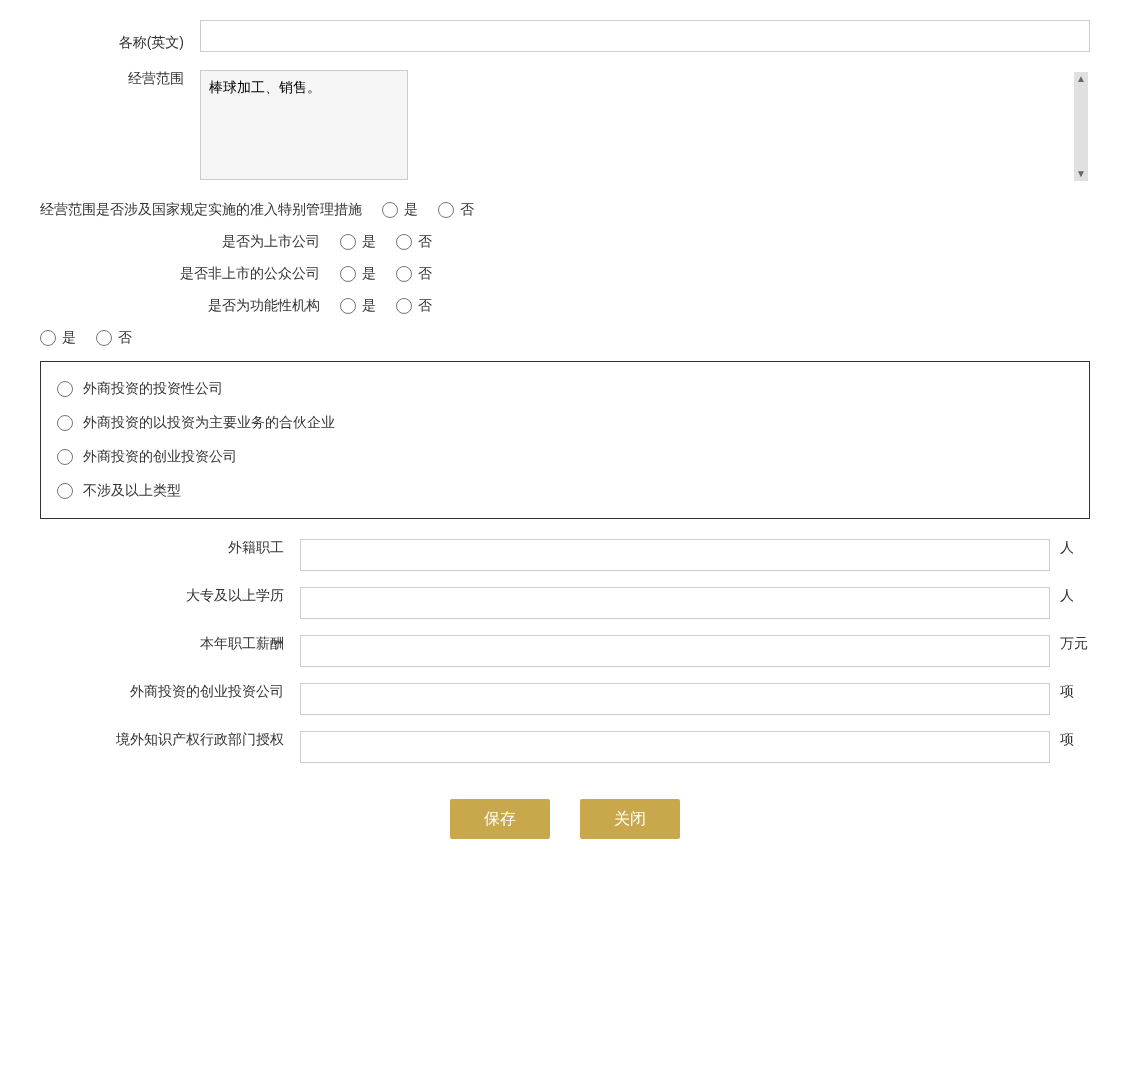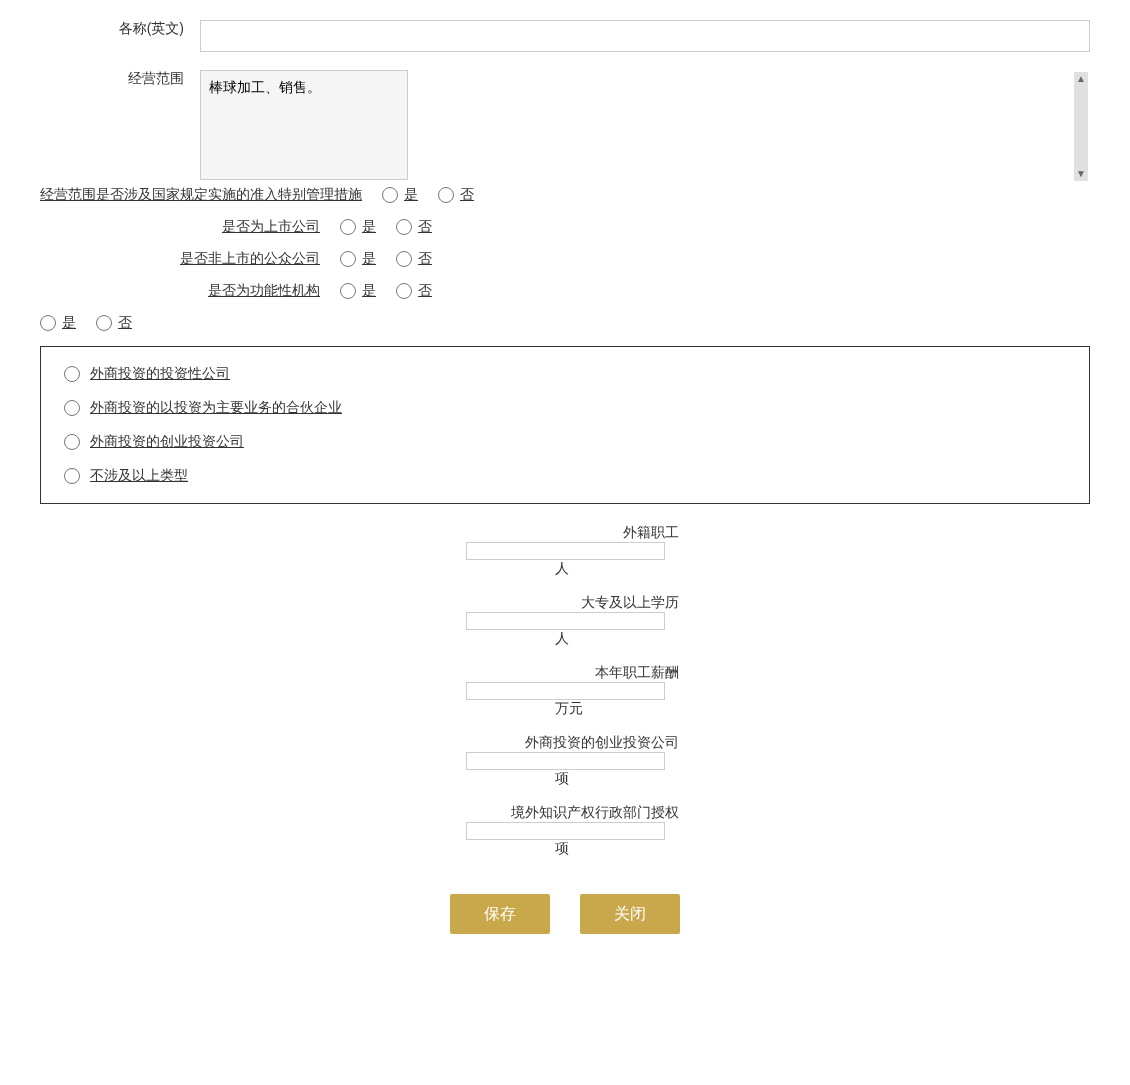--- a/index.html
+++ b/index.html
@@ -16,21 +16,21 @@
       min-height: 1085px;
       padding: 20px 40px 40px 40px;
     }
 
     .form-section {
       width: 100%;
     }
 
     .form-row {
       display: flex;
-      align-items: flex-start;
+      align-items: flex-end;
       margin-bottom: 18px;
     }
 
     .form-label {
       min-width: 160px;
       text-align: right;
       padding-right: 16px;
       color: #333;
       white-space: nowrap;
       flex-shrink: 0;
@@ -60,29 +60,28 @@
     }
 
     .textarea-wrapper {
       flex: 1;
       position: relative;
     }
 
     .form-row-textarea {
       display: flex;
       align-items: flex-start;
-      margin-bottom: 3px;
+      margin-bottom: 18px;
     }
 
     
     .radio-row {
       display: flex;
       align-items: center;
       margin-bottom: 14px;
-      text-decoration: underline;
     }
 
     .radio-label {
       min-width: 300px;
       text-align: right;
       padding-right: 20px;
       color: #333;
       white-space: nowrap;
       flex-shrink: 0;
     }
@@ -108,22 +107,21 @@
     }
 
     .radio-option span {
       font-size: 14px;
     }
 
     
     .box-section {
       border: 1.5px solid #333;
       margin: 10px 0 20px 0;
-      padding: 18px 23px;
-      text-decoration: underline;
+      padding: 18px 16px;
     }
 
     .box-option {
       display: flex;
       align-items: center;
       gap: 10px;
       margin-bottom: 16px;
       cursor: pointer;
     }
 
@@ -138,23 +136,22 @@
       accent-color: #888;
     }
 
     .box-option span {
       font-size: 14px;
     }
 
     
     .input-unit-row {
       display: flex;
-      align-items: center;
+      align-items: flex-start;
       margin-bottom: 16px;
-      flex-direction: column;
     }
 
     .input-unit-label {
       min-width: 260px;
       text-align: right;
       padding-right: 16px;
       color: #333;
       white-space: nowrap;
       flex-shrink: 0;
     }

